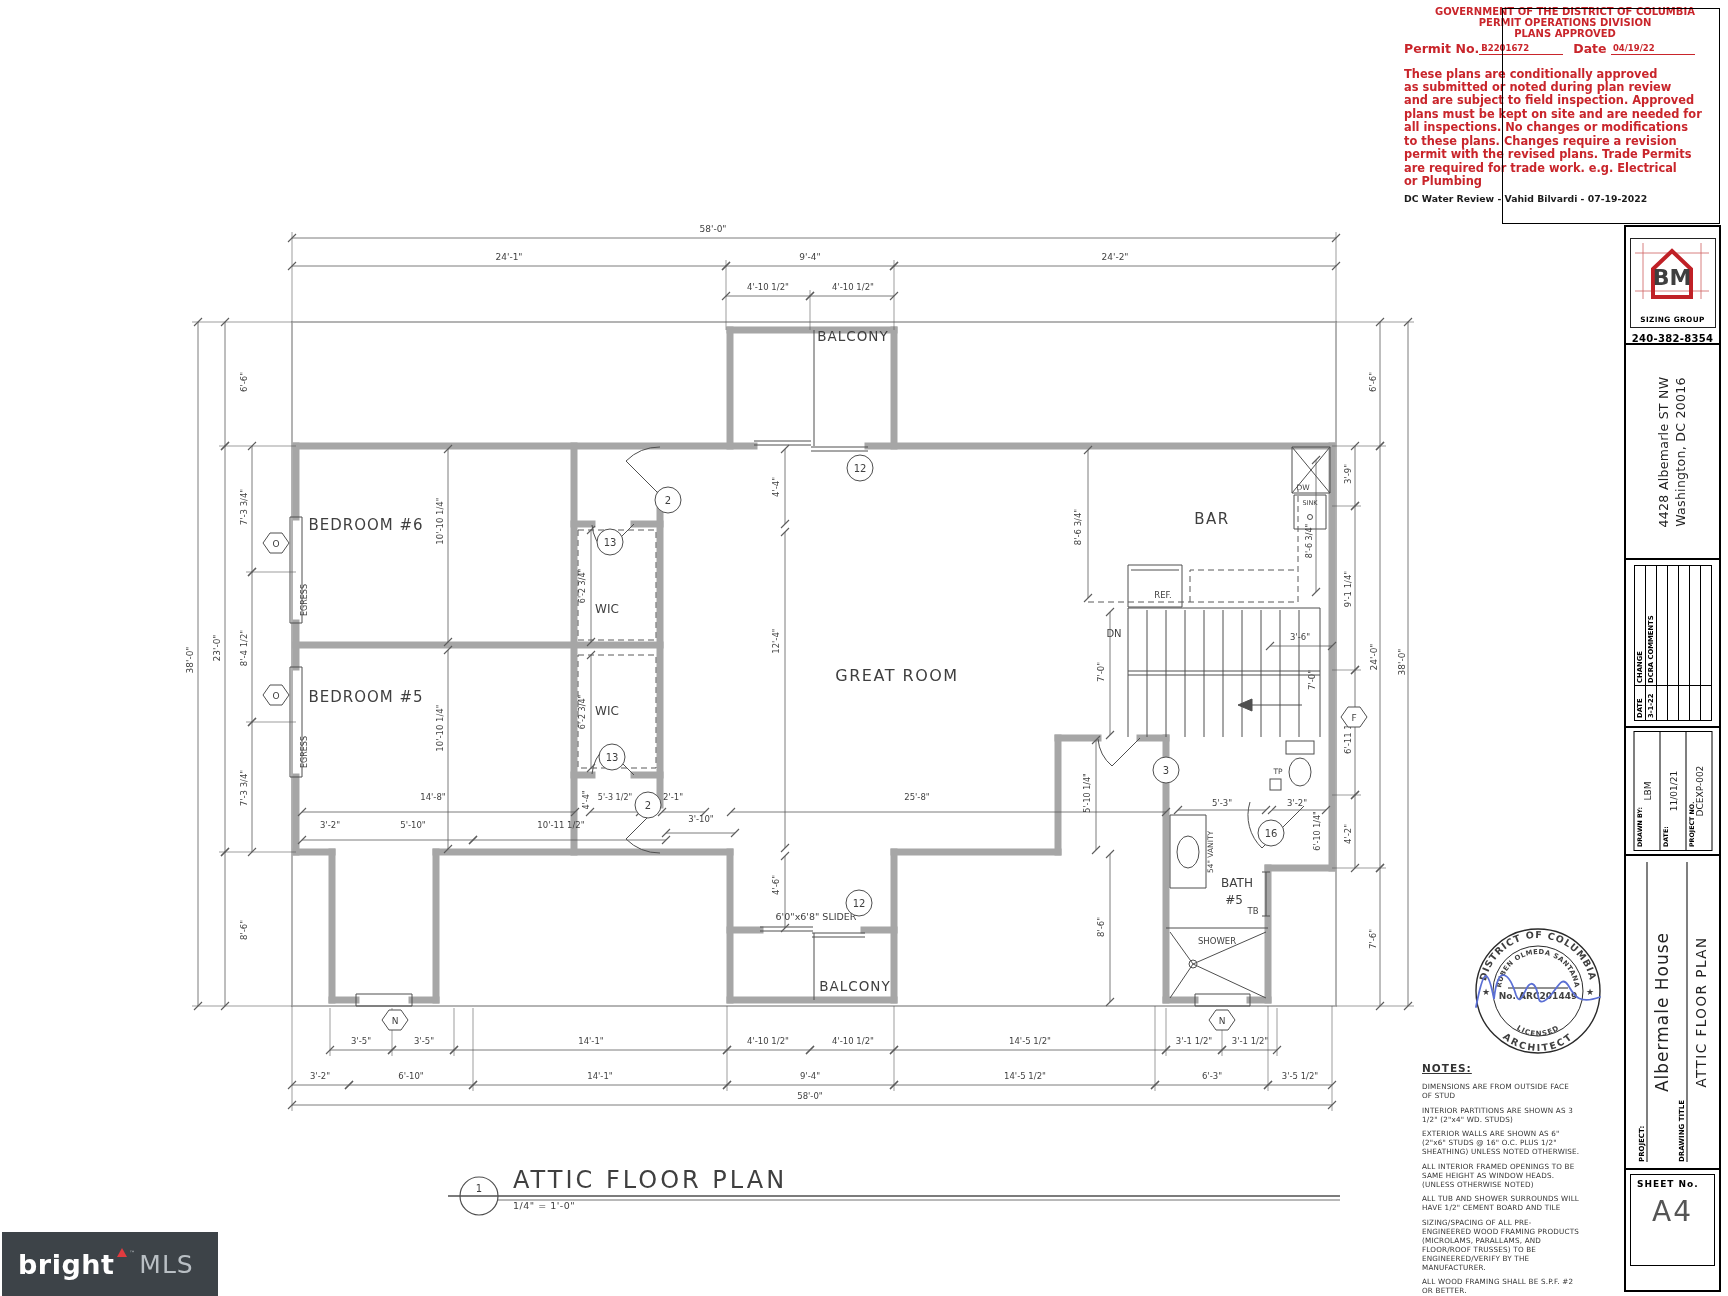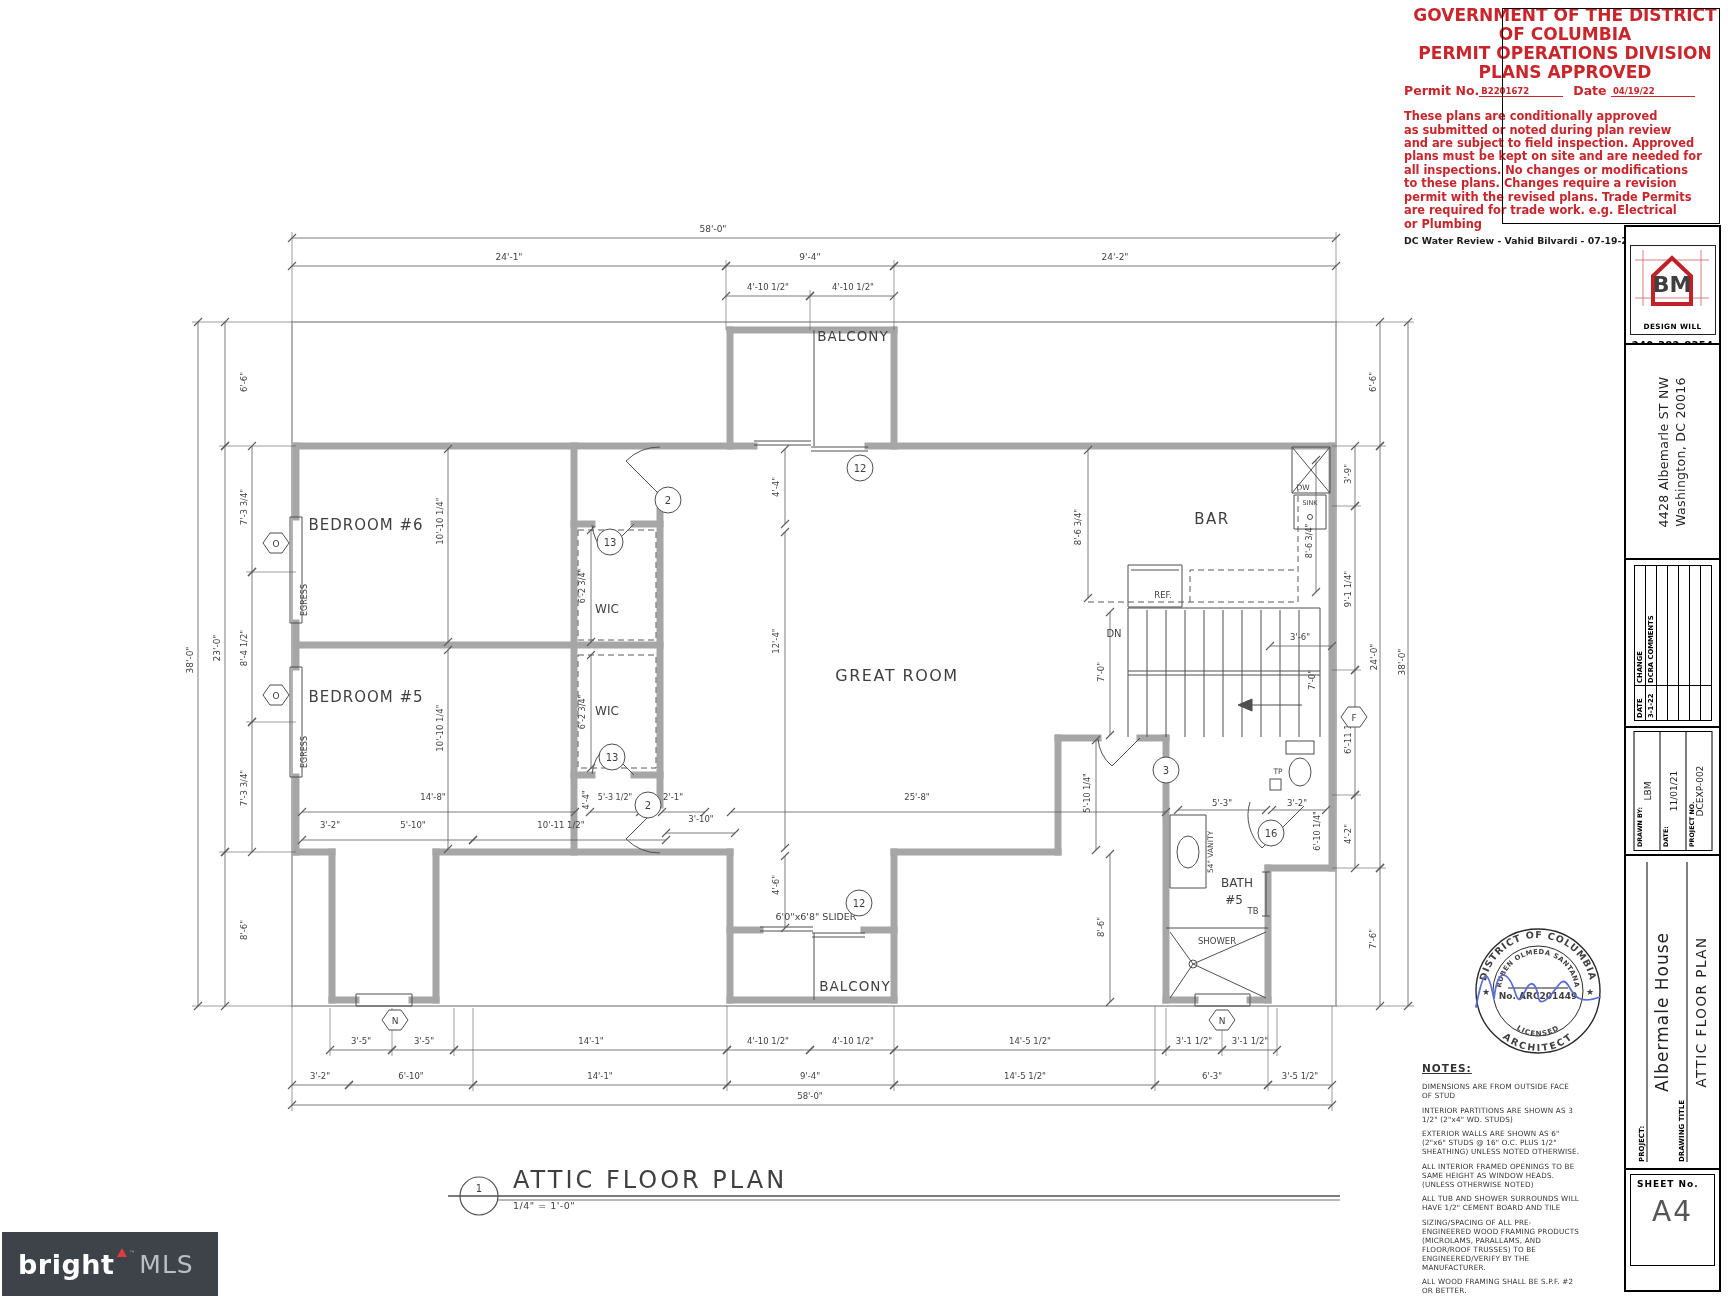--- a/index.html
+++ b/index.html
@@ -1,33 +1,33 @@
 <!DOCTYPE html>
 <html><head>
 <meta charset="utf-8">
 <style>
   html,body{margin:0;padding:0;background:#e8e8e8;}
   .page{position:relative;width:1728px;height:1296px;background:#ffffff;overflow:hidden;
         font-family:"DejaVu Sans",sans-serif;}
   svg text{font-family:"DejaVu Sans",sans-serif;fill:#3f3f3f;}
   
   .stamp{position:absolute;left:1404px;top:6px;width:322px;color:#c9252b;font-weight:bold;line-height:1.12;}
-  .stamp .c{text-align:center;font-size:17px;}
+  .stamp .c{text-align:center;font-size:10px;}
   .stamp .permit-row{display:flex;align-items:flex-end;font-size:12.5px;margin-top:2px;}
   .stamp .fill{font-size:8.5px;font-weight:bold;border-bottom:1.5px solid #c9252b;min-width:78px;
                padding:0 4px 0 2px;margin-right:10px;transform:translateY(-1px);}
   .stamp .body{white-space:pre-line;font-size:11.4px;margin-top:12px;line-height:1.18;}
   .stamp .review{color:#1c1c1c;font-size:9.3px;font-weight:600;margin-top:5px;}
   .stampbox{position:absolute;left:1502px;top:8px;width:216px;height:214px;border:1.5px solid #000;}
   
   .tblock{position:absolute;left:1624px;top:225px;width:97px;height:1067px;border:2.5px solid #000;
           box-sizing:border-box;background:#fff;}
   .tsec{box-sizing:border-box;border-bottom:2.5px solid #000;position:relative;overflow:hidden;}
   .logo-sec{height:118px;padding:3px;}
-  .logo-art{width:84px;height:88px;border:1px solid #222;margin:15px auto 0;position:relative;}
+  .logo-art{width:84px;height:88px;border:1px solid #222;margin:8px auto 0;position:relative;}
   .logo-name{position:absolute;bottom:3px;left:0;right:0;text-align:center;font-size:7.3px;font-weight:bold;letter-spacing:.4px;}
   .phone{text-align:center;font-size:10px;font-weight:bold;margin-top:5px;letter-spacing:.3px;}
   .addr-sec{height:215px;}
   .rot{position:absolute;left:50%;top:50%;transform:translate(-50%,-50%) rotate(-90deg);}
   .addr-text{width:205px;text-align:center;font-size:12.5px;line-height:1.35;color:#222;letter-spacing:.3px;}
   .rev-sec{height:168px;}
   .rev-inner{width:156px;}
   table.rev{border-collapse:collapse;width:156px;}
   table.rev td,table.rev th{border:1px solid #000;font-size:6.8px;height:10px;padding:0 2px;
       font-weight:bold;text-align:left;white-space:nowrap;}
@@ -572,21 +572,21 @@
         <svg width="82" height="86" viewBox="0 0 82 86">
           <g stroke="#c43a3a" stroke-width="0.8" opacity="0.8">
             <line x1="12" y1="4" x2="12" y2="60"></line>
               <line x1="70" y1="4" x2="70" y2="60"></line>
             <line x1="4" y1="14" x2="78" y2="14"></line>
               <line x1="4" y1="52" x2="78" y2="52"></line>
           </g>
           <path d="M22,30 L41,12 L60,30 L60,58 L22,58 Z" fill="none" stroke="#c02026" stroke-width="4"></path>
           <text x="41" y="46" font-size="22" text-anchor="middle" fill="#222" font-family="DejaVu Sans, sans-serif" font-weight="bold">BM</text>
         </svg>
-        <div class="logo-name">DESIGN WILL</div>
+        <div class="logo-name">SIZING GROUP</div>
       </div>
       <div class="phone">240-382-8354</div>
     </div>
     <div class="tsec addr-sec">
 
       <div class="rot addr-text">
         <div>4428 Albemarle ST NW</div>
         <div>Washington, DC 20016</div>
       </div>
     </div>

